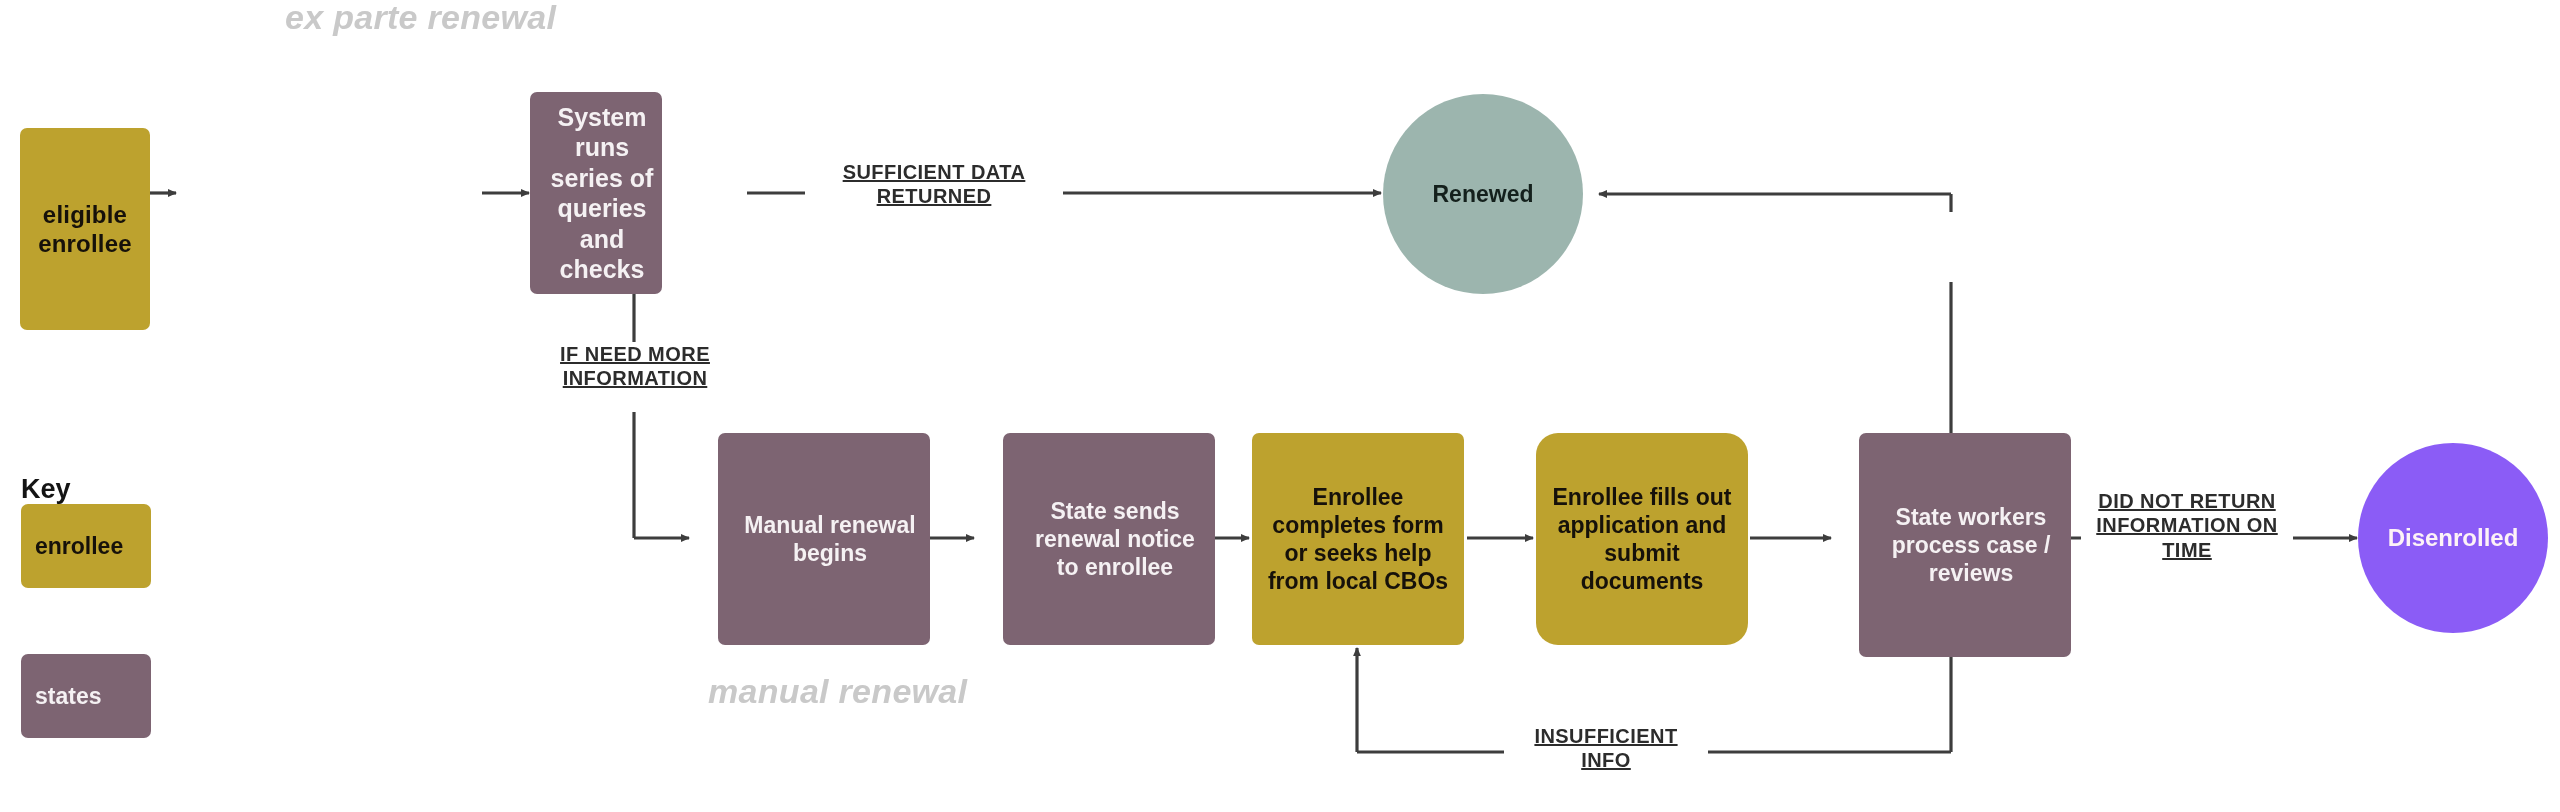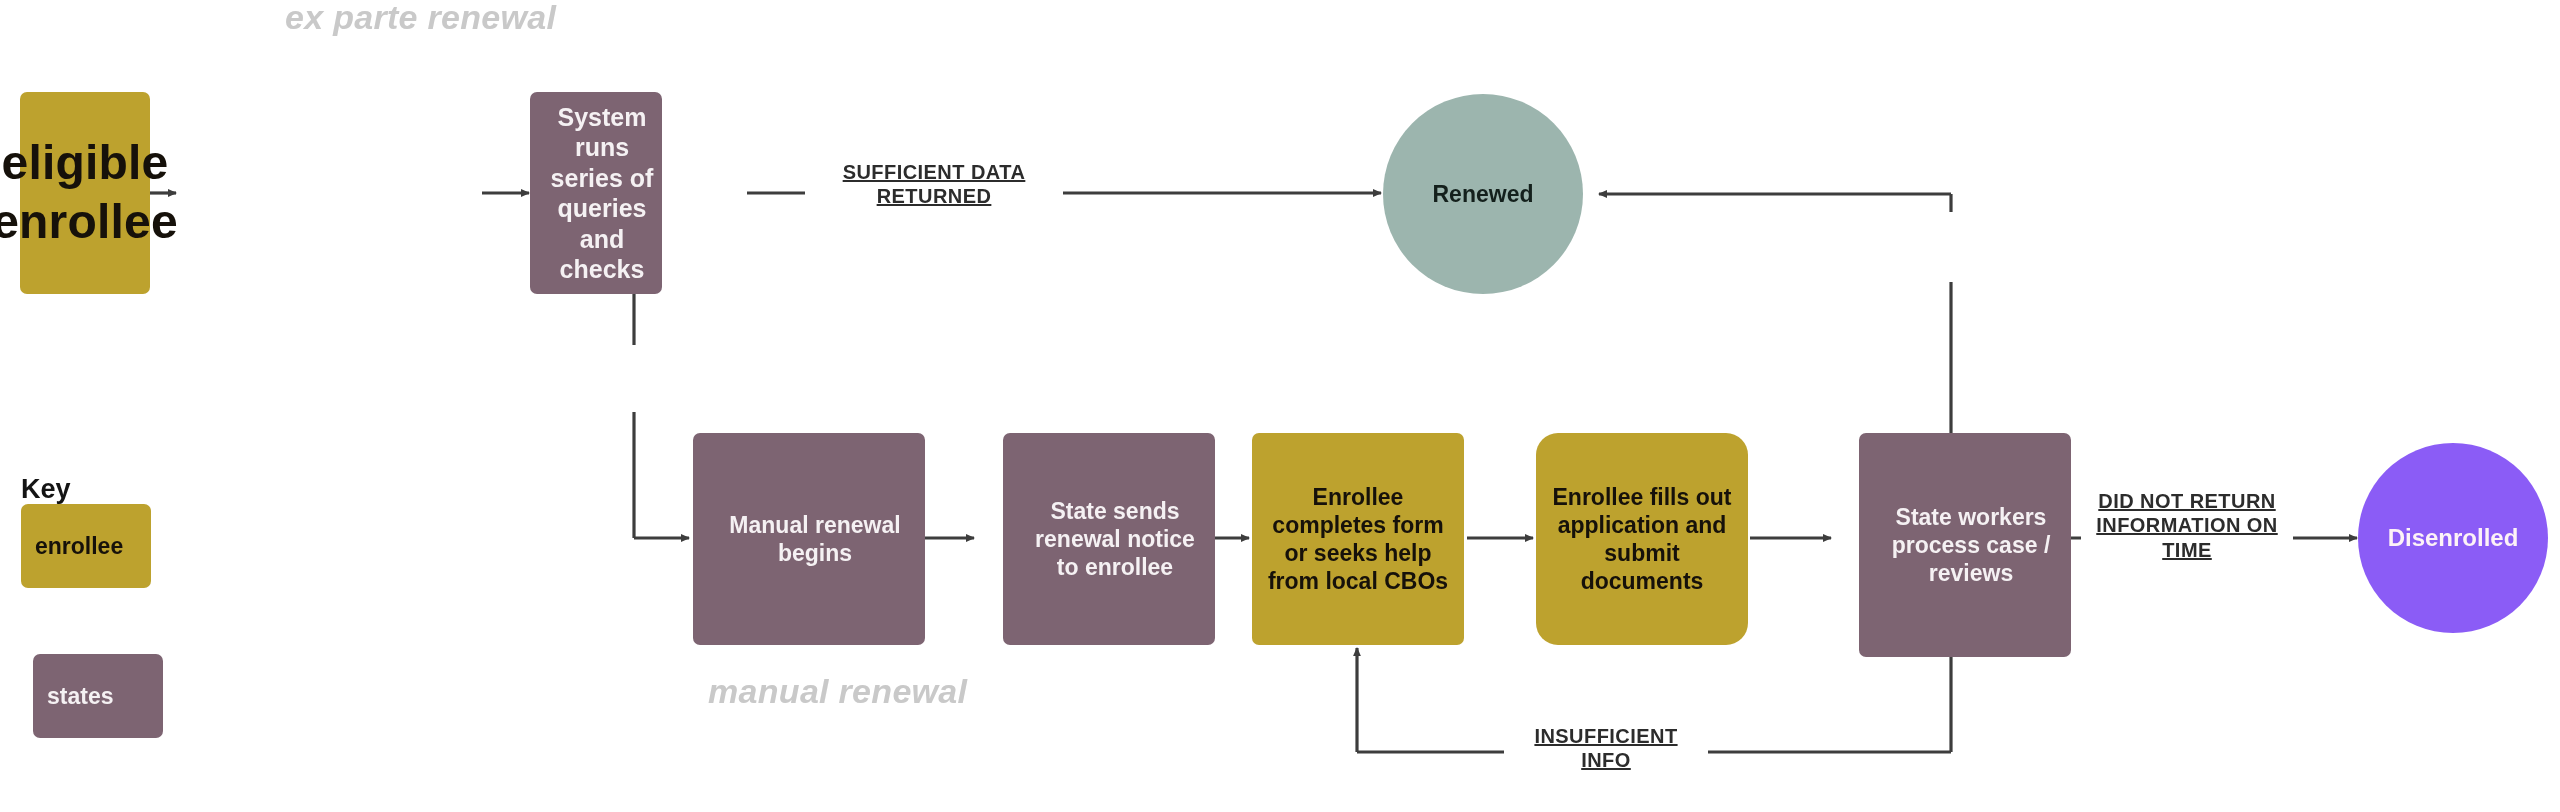--- a/index.html
+++ b/index.html
@@ -31,21 +31,21 @@
     justify-content: center;
     text-align: center;
     box-sizing: border-box;
     border-radius: 7px;
     font-weight: bold;
     line-height: 1.22;
     padding: 4px 8px;
   }
   .node.enrollee { background: #bda22e; color: #16110a; }
   .node.state    { background: #7d6472; color: #f5f1f3; padding-left: 20px; }
-  .node.big      { font-size: 48px; letter-spacing: .2px; }
+  .node.big      { font-size: 24px; letter-spacing: .2px; margin-top: 36px; }
   .node.mid      { font-size: 25px; }
   .node.small    { font-size: 23px; }
 
   .circle {
     position: absolute;
     border-radius: 50%;
     display: flex;
     align-items: center;
     justify-content: center;
     text-align: center;
@@ -145,43 +145,44 @@
   <div class="node enrollee big" style="left:20px; top:92px; width:130px; height:202px; flex-direction:column;">
     <span>eligible</span>
     <span>enrollee</span>
   </div>
 
 
   <div class="node state mid" style="left:530px; top:92px; width:132px; height:202px;">System runs series of queries and checks</div>
 
   <div class="circle renewed" style="left:1383px; top:94px; width:200px; height:200px;">Renewed</div>
 
-  <div class="node state small" style="left:693px; top:433px; width:232px; height:212px;">Manual renewal begins</div>
+  <div class="node state small" style="left:718px; top:433px; width:212px; height:212px;">Manual renewal begins</div>
 
   <div class="node state small" style="left:1003px; top:433px; width:212px; height:212px;">State sends renewal notice to enrollee</div>
 
   <div class="node enrollee small" style="left:1252px; top:433px; width:212px; height:212px;">Enrollee completes form or seeks help from local CBOs</div>
 
   <div class="node enrollee small" style="left:1536px; top:433px; width:212px; height:212px;border-radius:22px;">Enrollee fills out application and submit documents</div>
 
   <div class="node state small" style="left:1834px; top:433px; width:212px; height:224px;margin-left:25px;">State workers process case / reviews</div>
 
   <div class="circle disenrolled" style="left:2358px; top:443px; width:190px; height:190px;">Disenrolled</div>
 
   <div class="edge-label" style="left:806px; top:160px; width:256px;">SUFFICIENT DATA RETURNED</div>
 
+  <div class="edge-label" style="left:520px; top:342px; width:230px;">IF NEED MORE INFORMATION</div>
 
 
   <div class="edge-label" style="left:2081px; top:489px; width:212px;">DID NOT RETURN INFORMATION ON TIME</div>
 
   <div class="edge-label" style="left:1504px; top:724px; width:204px;">INSUFFICIENT INFO</div>
 
   <div class="key-title" style="left:21px; top:474px;">Key</div>
 
   <div class="key-swatch enrollee" style="left:21px; top:504px; width:130px; height:84px;">
     <span>enrollee</span>
   </div>
 
-  <div class="key-swatch state" style="left:21px; top:654px; width:130px; height:84px;margin-left:12px;">
+  <div class="key-swatch state" style="left:21px; top:654px; width:130px; height:84px;">
     <span>states</span>
   </div>
 
 </div>
 
 </body></html>

